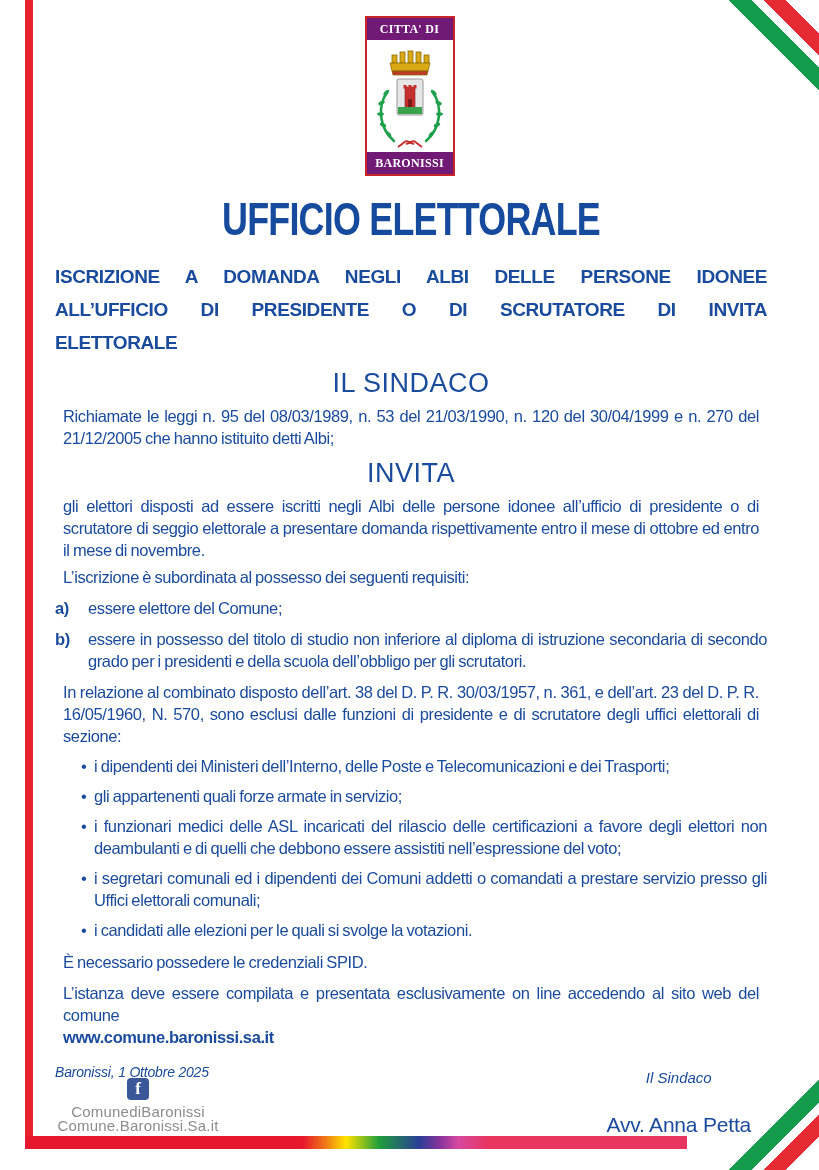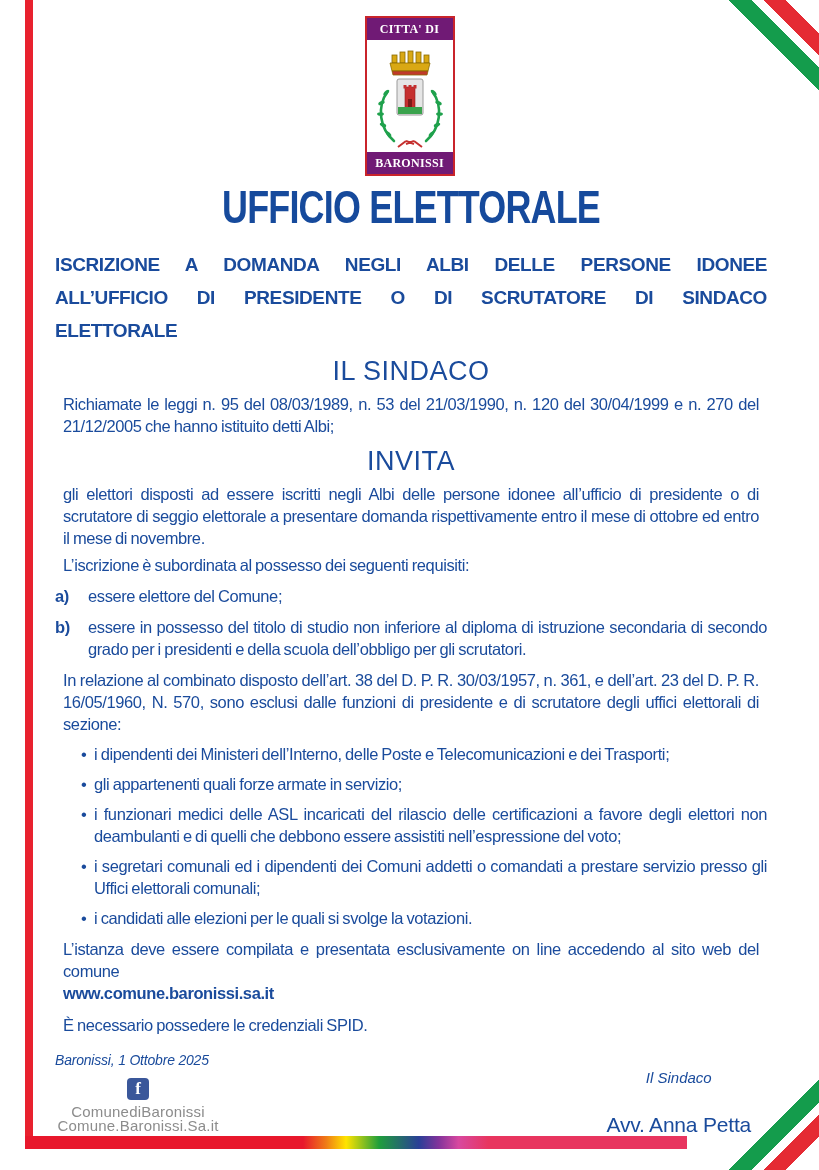--- a/index.html
+++ b/index.html
@@ -48,21 +48,21 @@
   .crest-band {
     background:#701a75; color:#ffffff; text-align:center;
     font-family:"Liberation Serif", serif; font-weight:bold;
     font-size:12px; line-height:14px; padding:4px 1px;
     letter-spacing:0.3px; white-space:nowrap;
   }
   .crest-middle { height:112px; display:flex; align-items:center; justify-content:center; background:#fff; }
 
   
   .content {
-    position:absolute; left:55px; top:182px; width:712px;
+    position:absolute; left:55px; top:194px; width:712px;
     color:#1a4b9c;
   }
   .doc-title {
     font-size:46px; font-weight:bold; text-align:center;
     color:#164a9c; letter-spacing:-1px; line-height:50px;
     transform:scaleX(0.78); transform-origin:50% 50%;
     margin-bottom:16px; white-space:nowrap;
   }
   .subtitle-line {
     font-size:19px; font-weight:bold; line-height:33px;
@@ -161,21 +161,21 @@
       <path d="M38,100 L30,106 M46,100 L54,106 M38,103 L46,100 M46,103 L38,100" stroke="#c5302f" stroke-width="2" fill="none"></path>
     </svg>
   </div>
   <div class="crest-band">BARONISSI</div>
 </div>
 
 <div class="content">
   <div class="doc-title">UFFICIO ELETTORALE</div>
 
   <div class="subtitle-line">ISCRIZIONE A DOMANDA NEGLI ALBI DELLE PERSONE IDONEE</div>
-  <div class="subtitle-line">ALL’UFFICIO DI PRESIDENTE O DI SCRUTATORE DI SINDACO</div>
+  <div class="subtitle-line">ALL’UFFICIO DI PRESIDENTE O DI SCRUTATORE DI INVITA</div>
   <div class="subtitle-line last">ELETTORALE</div>
 
   <div class="center-heading">IL SINDACO</div>
 
   <p class="body-par">Richiamate le leggi n. 95 del 08/03/1989, n. 53 del 21/03/1990, n. 120 del 30/04/1999 e n. 270 del 21/12/2005 che hanno istituito detti Albi;</p>
 
   <div class="center-heading">INVITA</div>
 
   <p class="body-par">gli elettori disposti ad essere iscritti negli Albi delle persone idonee all’ufficio di presidente o di scrutatore di seggio elettorale a presentare domanda rispettivamente entro il mese di ottobre ed entro il mese di novembre.</p>
   <p class="body-par" style="margin-top:0;">L’iscrizione è subordinata al possesso dei seguenti requisiti:</p>
@@ -204,28 +204,28 @@
     <span class="bullet-text">i funzionari medici delle ASL incaricati del rilascio delle certificazioni a favore degli elettori non deambulanti e di quelli che debbono essere assistiti nell’espressione del voto;</span>
   </div>
   <div class="bullet-item">
     <span class="bullet-dot">•</span>
     <span class="bullet-text">i segretari comunali ed i dipendenti dei Comuni addetti o comandati a prestare servizio presso gli Uffici elettorali comunali;</span>
   </div>
   <div class="bullet-item">
     <span class="bullet-dot">•</span>
     <span class="bullet-text">i candidati alle elezioni per le quali si svolge la votazioni.</span>
   </div>
+
+  <p class="body-par spid-par">È necessario possedere le credenziali SPID.</p>
 
   <p class="body-par istanza-par">
     <span>L’istanza deve essere compilata e presentata esclusivamente on line accedendo al sito web del comune</span>
     <strong class="website-line">www.comune.baronissi.sa.it</strong>
   </p>
 
-  <p class="body-par spid-par">È necessario possedere le credenziali SPID.</p>
-
   <div class="dateline">Baronissi, 1 Ottobre 2025</div>
 </div>
 
 <div class="footer-left">
   <div class="fb-icon">f</div>
   <div class="fb-line">ComunediBaronissi</div>
   <div class="fb-line">Comune.Baronissi.Sa.it</div>
 </div>
 
 <div class="footer-right">

